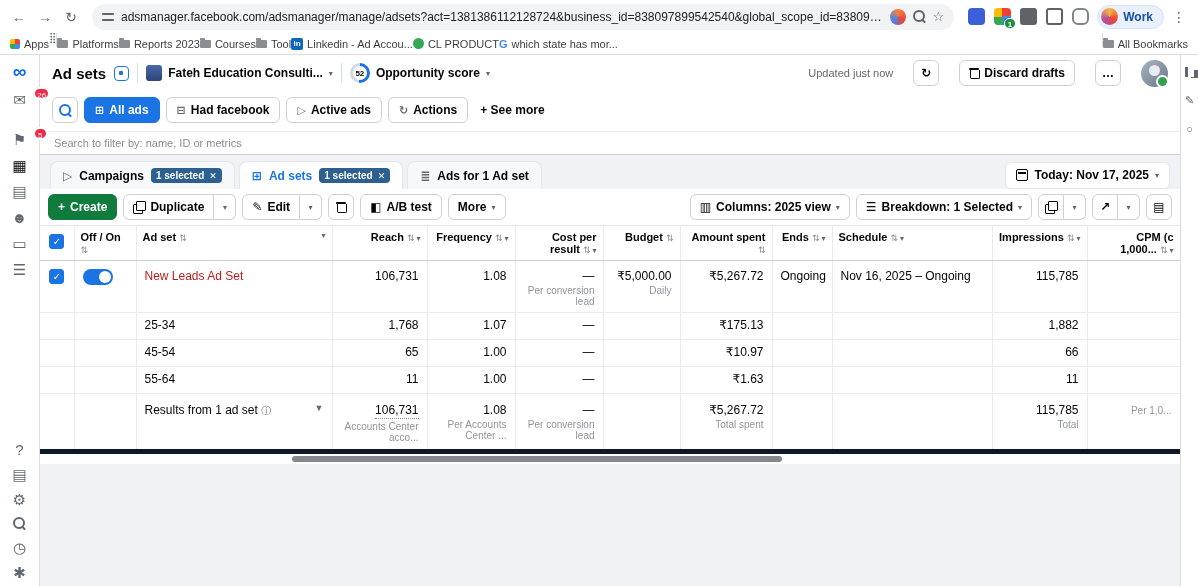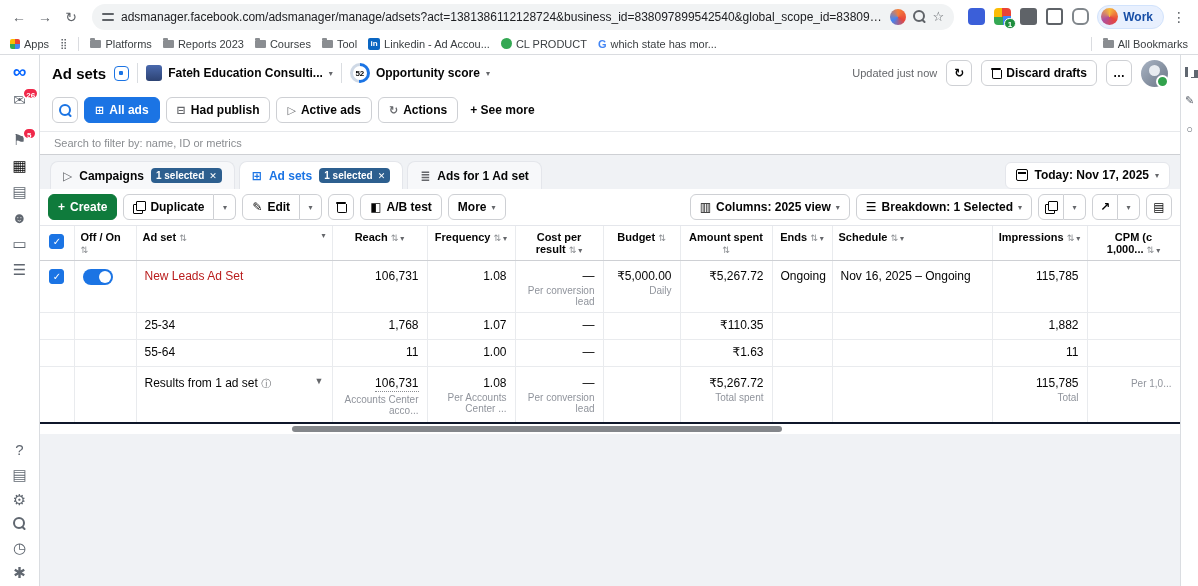--- a/index.html
+++ b/index.html
@@ -23,58 +23,58 @@
   .ext{width:17px;height:17px;border-radius:4px;position:relative}
   .ext.e1{background:#3b5fd9}
   .ext.e2{background:conic-gradient(#ea4335 0 25%,#4285f4 0 50%,#34a853 0 75%,#fbbc05 0)}
   .ext.e3{background:#5f6368;border-radius:3px}
   .ext.e4{background:#fff;border:2px solid #5f6368;border-radius:3px}
   .ext.e5{background:#fff;border:2px solid #80868b;border-radius:6px}
   .gbadge{position:absolute;bottom:-4px;right:-5px;background:#1e8e3e;color:#fff;font-size:8px;font-weight:700;border-radius:6px;padding:0 3px;height:11px;line-height:11px;border:1px solid #fff}
   .work-chip{display:flex;align-items:center;gap:5px;background:#e8f0fe;border:1px solid #d2e3fc;border-radius:13px;height:24px;padding:2px 10px 2px 3px;color:#174ea6;font-weight:700;font-size:12px}
   .work-av{width:17px;height:17px;border-radius:50%;background:conic-gradient(#f6b73c,#e8453c,#b0509e,#f6b73c)}
 
-  .bbar{height:22px;background:#fff;border-bottom:1px solid #dadce0;display:flex;align-items:center;padding:0 10px;gap:11px;font-size:11px;color:#3c4043;white-space:nowrap}
+  .bbar{height:22px;background:#fff;border-bottom:1px solid #dadce0;display:flex;padding:0 10px;font-size:11px;color:#3c4043;white-space:nowrap}
   .bitem{display:flex;align-items:center;gap:4px}
   .folder{display:inline-block;width:11px;height:8px;background:#8a8d91;border-radius:1px;position:relative;flex:0 0 auto}
   .folder::before{content:"";position:absolute;top:-2px;left:0;width:5px;height:2px;background:#8a8d91;border-radius:1px 1px 0 0}
   .apps-ic{width:10px;height:10px;border-radius:2px;background:conic-gradient(#ea4335 0 25%,#4285f4 0 50%,#34a853 0 75%,#fbbc05 0)}
   .bsep{width:1px;height:14px;background:#dadce0}
   .li-ic{width:12px;height:12px;border-radius:2px;background:#0a66c2;color:#fff;font-size:8px;font-weight:700;display:flex;align-items:center;justify-content:center}
   .cl-ic{width:11px;height:11px;border-radius:50%;background:#34a853}
   .g-ic{color:#4285f4;font-weight:700;font-size:11px}
   .bspacer{flex:1}
 
   
   .app{display:flex;height:531px}
   .lrail{width:40px;background:#fff;border-right:1px solid #dadde1;display:flex;flex-direction:column;align-items:center;padding:7px 0 6px;gap:11px;flex:0 0 auto}
   .rlic{color:#606770;font-size:15px;line-height:1;position:relative}
   .rlic.meta{color:#0866ff;font-size:19px;font-weight:700}
   .rlic.active{color:#050505}
   .rlic.gap{margin-top:14px}
-  .rbadge{position:absolute;top:-5px;left:9px;background:#f0284a;color:#fff;font-size:8px;font-weight:700;border-radius:8px;min-width:15px;height:13px;line-height:13px;text-align:center;padding:0 2px;border:2px solid #fff}
+  .rbadge{position:absolute;top:-5px;left:20px;background:#f0284a;color:#fff;font-size:8px;font-weight:400;border-radius:8px;min-width:15px;height:13px;line-height:13px;text-align:center;padding:0 2px;border:2px solid #fff}
   .rail-bottom{margin-top:auto;display:flex;flex-direction:column;align-items:center;gap:10px}
   .rrail{width:18px;background:#fff;border-left:1px solid #dadde1;display:flex;flex-direction:column;align-items:center;padding-top:12px;gap:18px;color:#606770;flex:0 0 auto}
   .ic-bars{display:inline-block;width:9px;height:10px;border-left:3px solid #606770;box-shadow:5px 2px 0 -1px #606770}
   .rr{font-size:11px;line-height:1}
 
   .main{flex:1;min-width:0;display:flex;flex-direction:column;background:#f0f2f5}
 
   
   .pheader{height:36px;background:#fff;display:flex;align-items:center;padding:0 12px;gap:8px}
   .ptitle{font-size:15px;font-weight:700}
   .pin{width:15px;height:15px;border:1.5px solid #1b74e4;border-radius:4px;position:relative}
   .pin::after{content:"";position:absolute;left:4px;top:4px;width:4px;height:4px;border-radius:1px;background:#1b74e4}
   .vsep{width:1px;height:20px;background:#dadde1}
   .acct{display:flex;align-items:center;gap:6px;font-weight:600}
   .acct-av{width:16px;height:16px;border-radius:3px;background:linear-gradient(#4a69ad,#2d4373)}
   .caret{font-size:8px;color:#65676b}
   .gauge{width:20px;height:20px;border-radius:50%;background:conic-gradient(#1b74e4 0 52%,#cfd9e6 0);display:flex;align-items:center;justify-content:center}
   .gauge span{width:14px;height:14px;background:#fff;border-radius:50%;font-size:8px;font-weight:700;display:flex;align-items:center;justify-content:center}
-  .hright{margin-left:auto;display:flex;align-items:center;gap:9px}
+  .hright{margin-left:auto;display:flex;align-items:center;gap:20px}
   .updated{font-size:11px;color:#65676b}
   .btn{height:26px;border:1px solid #ced0d4;border-radius:6px;background:#fff;display:inline-flex;align-items:center;gap:5px;padding:0 9px;font-size:12px;font-weight:600;color:#050505;cursor:pointer;white-space:nowrap}
   .btn.sq{width:26px;padding:0;justify-content:center}
   .btn-primary{background:#1b74e4;border-color:#1b74e4;color:#fff}
   .avatar{width:27px;height:27px;border-radius:50%;background:linear-gradient(135deg,#a9b4c4,#6b7686);position:relative}
   .avatar::before{content:"";position:absolute;left:8px;top:5px;width:11px;height:11px;border-radius:50%;background:#e8ecf1}
   .avatar::after{content:"";position:absolute;right:-1px;bottom:-1px;width:9px;height:9px;border-radius:50%;background:#31a24c;border:2px solid #fff}
   .ic-trash{display:inline-block;width:10px;height:12px;position:relative}
   .ic-trash::before{content:"";position:absolute;left:1px;top:3px;width:8px;height:8px;border:1.5px solid currentColor;border-top:none;border-radius:0 0 2px 2px}
   .ic-trash::after{content:"";position:absolute;left:0;top:1px;width:10px;height:2px;background:currentColor;border-radius:1px}
@@ -113,39 +113,39 @@
   .tright{margin-left:auto;display:flex;gap:6px;align-items:center}
   .ic-copy{display:inline-block;width:12px;height:12px;position:relative}
   .ic-copy::before{content:"";position:absolute;left:0;top:3px;width:8px;height:8px;border:1.5px solid currentColor;border-radius:1px}
   .ic-copy::after{content:"";position:absolute;left:3px;top:0;width:8px;height:8px;border:1.5px solid currentColor;background:#fff;border-radius:1px}
 
   
   .twrap{width:100%;overflow:hidden}
   table{border-collapse:collapse;table-layout:fixed;width:1140px}
   th,td{border-right:1px solid #e9ebee;vertical-align:top;overflow:hidden}
   thead th{border-bottom:1px solid #ced0d4;font-size:11px;font-weight:700;padding:5px 6px;text-align:left;height:34px}
-  thead th.al-r{text-align:center}
+  thead th.al-r{text-align:right}
   .sort{color:#8a8d91;font-size:9px;font-weight:400}
   .hcaret{color:#65676b;font-size:8px;margin-left:2px}
   .hcaret.fr{float:right}
   tbody td{border-bottom:1px solid #e9ebee;padding:5px 8px;font-size:12px}
   tr.adset td{height:31px;padding-top:8px}
   tr.breakdown td{height:27px}
   td.al-r{text-align:right}
   td.al-l{text-align:left}
   .c-check{text-align:center;padding-top:8px}
   .cb{display:inline-block;width:15px;height:15px;border:1px solid #8a8d91;border-radius:3px;background:#fff;position:relative;cursor:pointer}
   .cb.checked{background:#1b74e4;border-color:#1b74e4}
   .cb.checked::after{content:"✓";color:#fff;font-size:10px;font-weight:700;position:absolute;left:2.5px;top:0.5px}
   .toggle{display:inline-block;width:30px;height:16px;border-radius:9px;background:#c4c6ca;position:relative;cursor:pointer;vertical-align:middle}
   .toggle.on{background:#1b74e4}
   .toggle .knob{position:absolute;top:2px;right:2px;width:12px;height:12px;border-radius:50%;background:#fff}
   .alink{color:#b91c1c;cursor:pointer}
   .sub{font-size:10px;color:#90949c;margin-top:2px}
-  tfoot td{border-top:1px solid #ced0d4;border-bottom:2px solid #0f172a;padding:9px 8px 6px;height:52px;font-size:12px}
+  tfoot td{border-top:1px solid #ced0d4;border-bottom:5px solid #0f172a;padding:9px 8px 6px;height:52px;font-size:12px}
   .sum-caret{float:right;color:#65676b;font-size:9px;cursor:pointer}
   .info{color:#65676b;font-size:10px}
   .dotted{display:inline-block;border-bottom:1px dotted #8a8d91;padding-bottom:1px}
   .hscroll{height:10px;position:relative;background:#fff}
   .thumb{position:absolute;top:2px;left:252px;width:490px;height:6px;background:#84878b;border-radius:3px;cursor:pointer}
 </style>
 </head>
 <body>
 
 <div>
@@ -275,21 +275,21 @@
     <div class="frow">
       <span class="btn sq blue">
           <span class="ic-search"></span>
         </span>
       <span class="chip sel">
           <span class="cic">⊞</span>
           <span>All ads</span>
         </span>
       <span class="chip">
           <span class="cic">⊟</span>
-          <span>Had publish</span>
+          <span>Had facebook</span>
         </span>
       <span class="chip">
           <span class="cic">▷</span>
           <span>Active ads</span>
         </span>
       <span class="chip">
           <span class="cic">↻</span>
           <span>Actions</span>
         </span>
       <span class="seemore"><span>+</span> <span>See more</span></span>
@@ -468,26 +468,50 @@
                   <div class="val">1,768</div>
                 </td>
                 <td class="al-r">
                   <div class="val">1.07</div>
                 </td>
                 <td class="al-r">
                   <div class="val">—</div>
                 </td>
                 <td class="al-r"></td>
                 <td class="al-r">
-                  <div class="val">₹110.35</div>
+                  <div class="val">₹175.13</div>
                 </td>
                 <td class="al-r"></td>
                 <td class="al-l"></td>
                 <td class="al-r">
                   <div class="val">1,882</div>
+                </td>
+                <td class="al-r"></td>
+              </tr>
+              <tr class="breakdown">
+                <td class="c-check"></td>
+                <td></td>
+                <td class="al-l"><span>45-54</span></td>
+                <td class="al-r">
+                  <div class="val">65</div>
+                </td>
+                <td class="al-r">
+                  <div class="val">1.00</div>
+                </td>
+                <td class="al-r">
+                  <div class="val">—</div>
+                </td>
+                <td class="al-r"></td>
+                <td class="al-r">
+                  <div class="val">₹10.97</div>
+                </td>
+                <td class="al-r"></td>
+                <td class="al-l"></td>
+                <td class="al-r">
+                  <div class="val">66</div>
                 </td>
                 <td class="al-r"></td>
               </tr>
               <tr class="breakdown">
                 <td class="c-check"></td>
                 <td></td>
                 <td class="al-l"><span>55-64</span></td>
                 <td class="al-r">
                   <div class="val">11</div>
                 </td>

